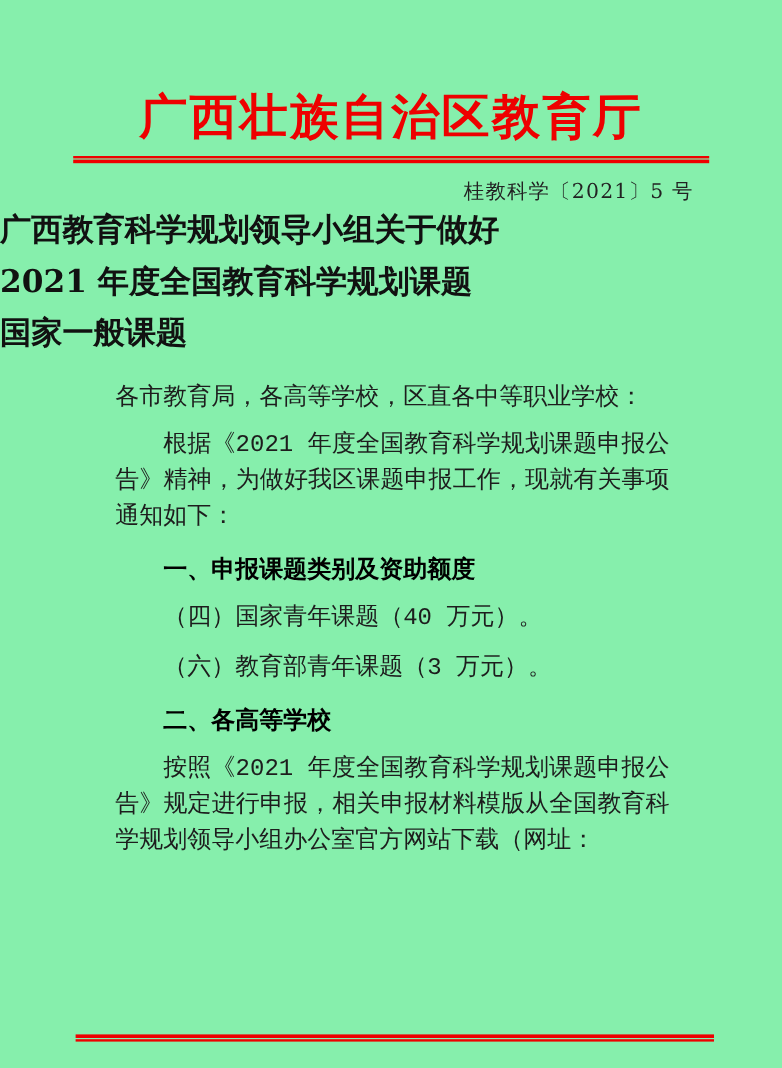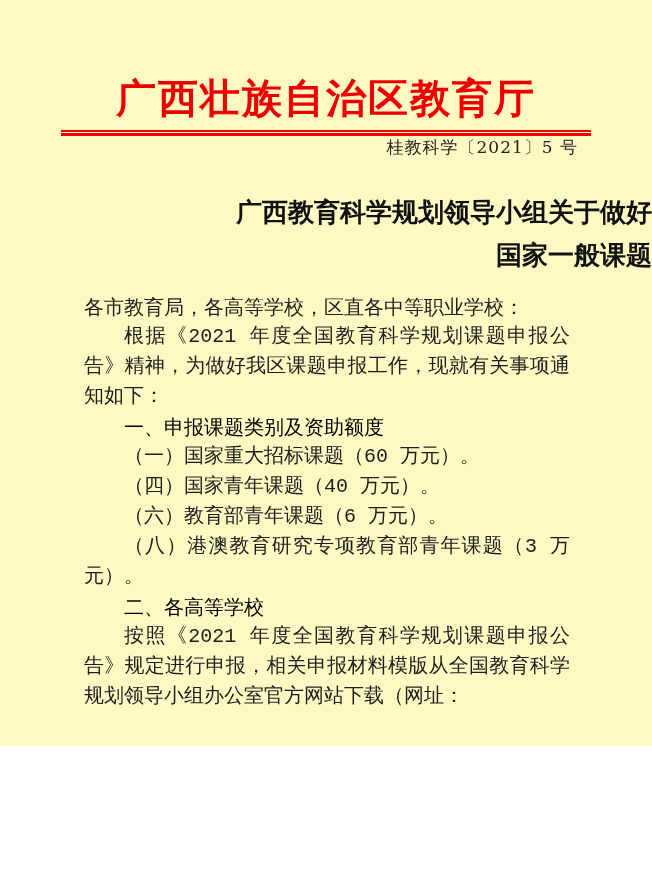--- a/index.html
+++ b/index.html
@@ -3,22 +3,22 @@
 <meta charset="utf-8">
 <style>
   html, body {
     margin: 0;
     padding: 0;
     background: #ffffff;
   }
   .page {
     position: relative;
     width: 652px;
-    height: 746px;
-    background: #fef9c3;
+    height: 890px;
+    background: #86efac;
     overflow: hidden;
     font-family: "DejaVu Serif", "Liberation Serif", serif;
     color: #1d1d1d;
   }
   
   .letterhead {
     padding-top: 76px;
     text-align: center;
     font-size: 40px;
     line-height: 44px;
@@ -32,80 +32,79 @@
   .rule-top { margin: 10px auto 0 auto; width: 530px; }
   .rule-top .r-thin  { height: 2px; background: #ee0000; }
   .rule-top .r-gap   { height: 1px; background: transparent; }
   .rule-top .r-thick { height: 3px; background: #ee0000; }
   .rule-bottom { position: absolute; left: 63px; top: 862px; width: 532px; }
   .rule-bottom .r-thick { height: 3px; background: #ee0000; }
   .rule-bottom .r-gap   { height: 1px; background: transparent; }
   .rule-bottom .r-thin  { height: 2px; background: #ee0000; }
   
   .doc-number {
+    margin-top: 12px;
     padding-right: 74px;
     text-align: right;
     font-size: 17px;
     letter-spacing: 1px;
     color: #222222;
   }
   
   .doc-title {
-    margin-top: 32px;
-    text-align: right;
+    text-align: left;
     font-size: 26px;
     font-weight: 700;
     line-height: 43px;
     color: #111111;
   }
   
   .body-text {
     margin: 15px 82px 0 84px;
     font-size: 20px;
     line-height: 30px;
     text-align: justify;
     color: #1d1d1d;
   }
-  .body-text p { margin: 0; }
+  .body-text p { margin: 12px; }
   .indent { text-indent: 2em; font-family: Liberation Mono, monospace; }
   .heading {
     font-family: "DejaVu Sans", "Liberation Sans", sans-serif;
-    font-weight: 400;
+    font-weight: 700;
     color: #000000;
   }
 </style>
 </head>
 <body>
 
 <div class="page">
 
   <div class="letterhead">广西壮族自治区教育厅</div>
 
   <div class="rule rule-top">
     <div class="r-thin"></div>
     <div class="r-gap"></div>
     <div class="r-thick"></div>
   </div>
 
   <div class="doc-number">桂教科学〔2021〕5 号</div>
 
   <div class="doc-title">
     <div>广西教育科学规划领导小组关于做好</div>
+    <div>2021 年度全国教育科学规划课题</div>
     <div>国家一般课题</div>
   </div>
 
   <div class="body-text">
     <p>各市教育局，各高等学校，区直各中等职业学校：</p>
     <p class="indent">根据《2021 年度全国教育科学规划课题申报公告》精神，为做好我区课题申报工作，现就有关事项通知如下：</p>
 
     <p class="indent heading">一、申报课题类别及资助额度</p>
-    <p class="indent">（一）国家重大招标课题（60 万元）。</p>
     <p class="indent">（四）国家青年课题（40 万元）。</p>
-    <p class="indent">（六）教育部青年课题（6 万元）。</p>
-    <p class="indent">（八）港澳教育研究专项教育部青年课题（3 万元）。</p>
+    <p class="indent">（六）教育部青年课题（3 万元）。</p>
 
     <p class="indent heading">二、各高等学校</p>
     <p class="indent"><span>按照《2021 年度全国教育科学规划课题申报公告》规定进行申报，相关申报材料模版从全国教育科学规划领导小组办公室官方网站下载（网址：</span></p>
   </div>
 
   <div class="rule rule-bottom">
     <div class="r-thick"></div>
     <div class="r-gap"></div>
     <div class="r-thin"></div>
   </div>

